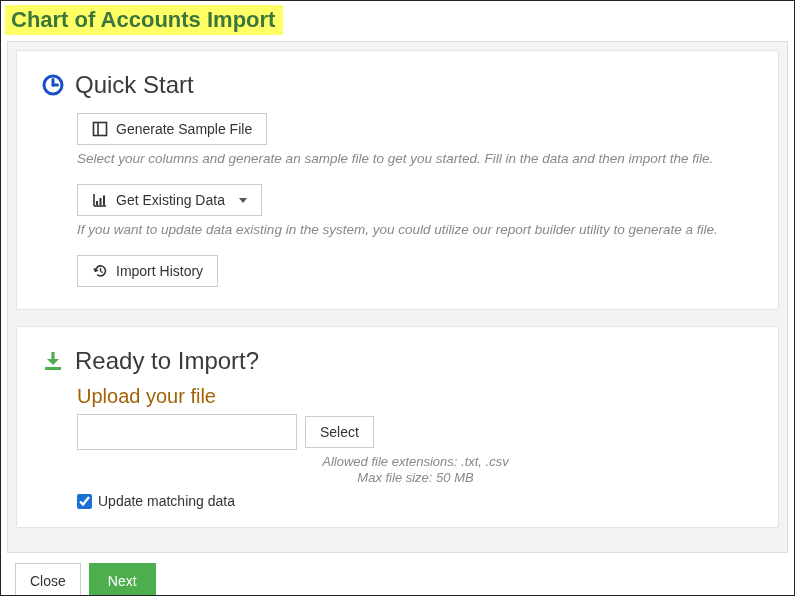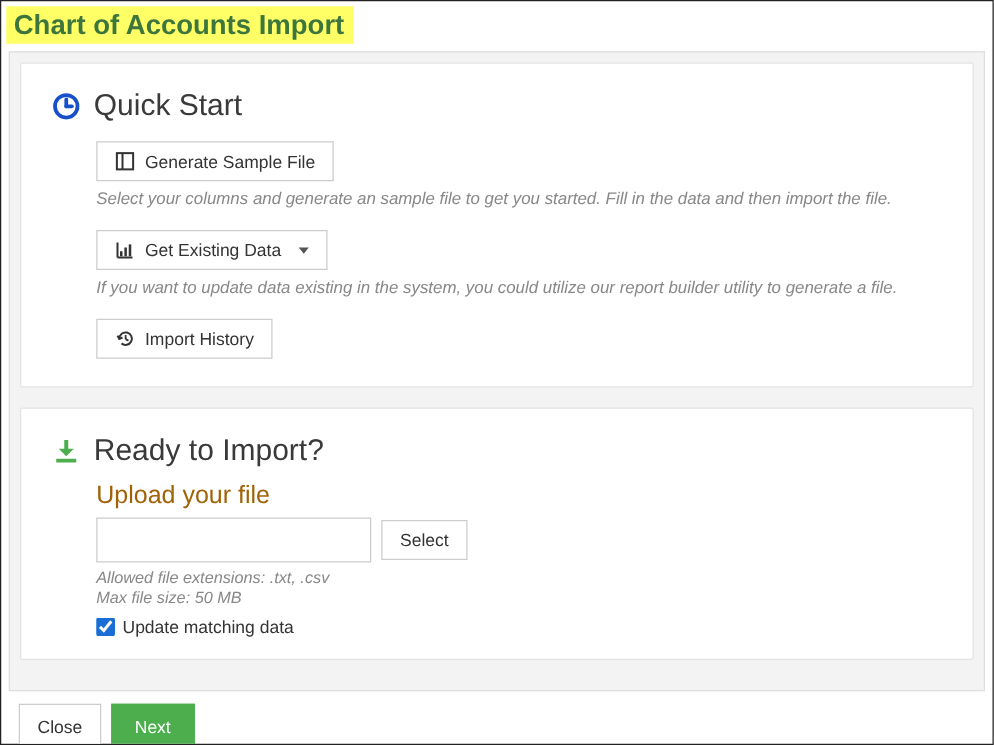--- a/index.html
+++ b/index.html
@@ -95,20 +95,21 @@
       padding: 4px 8px;
       font-family: inherit;
       font-size: 14px;
     }
     .hint {
       font-style: italic;
       color: #888;
       font-size: 13px;
       margin-left: 36px;
       margin-top: 4px;
+      text-align: center;
     }
     .check-row {
       margin-left: 36px;
       margin-top: 8px;
       display: flex;
       align-items: center;
       gap: 6px;
       font-size: 14px;
       color: #333;
     }

